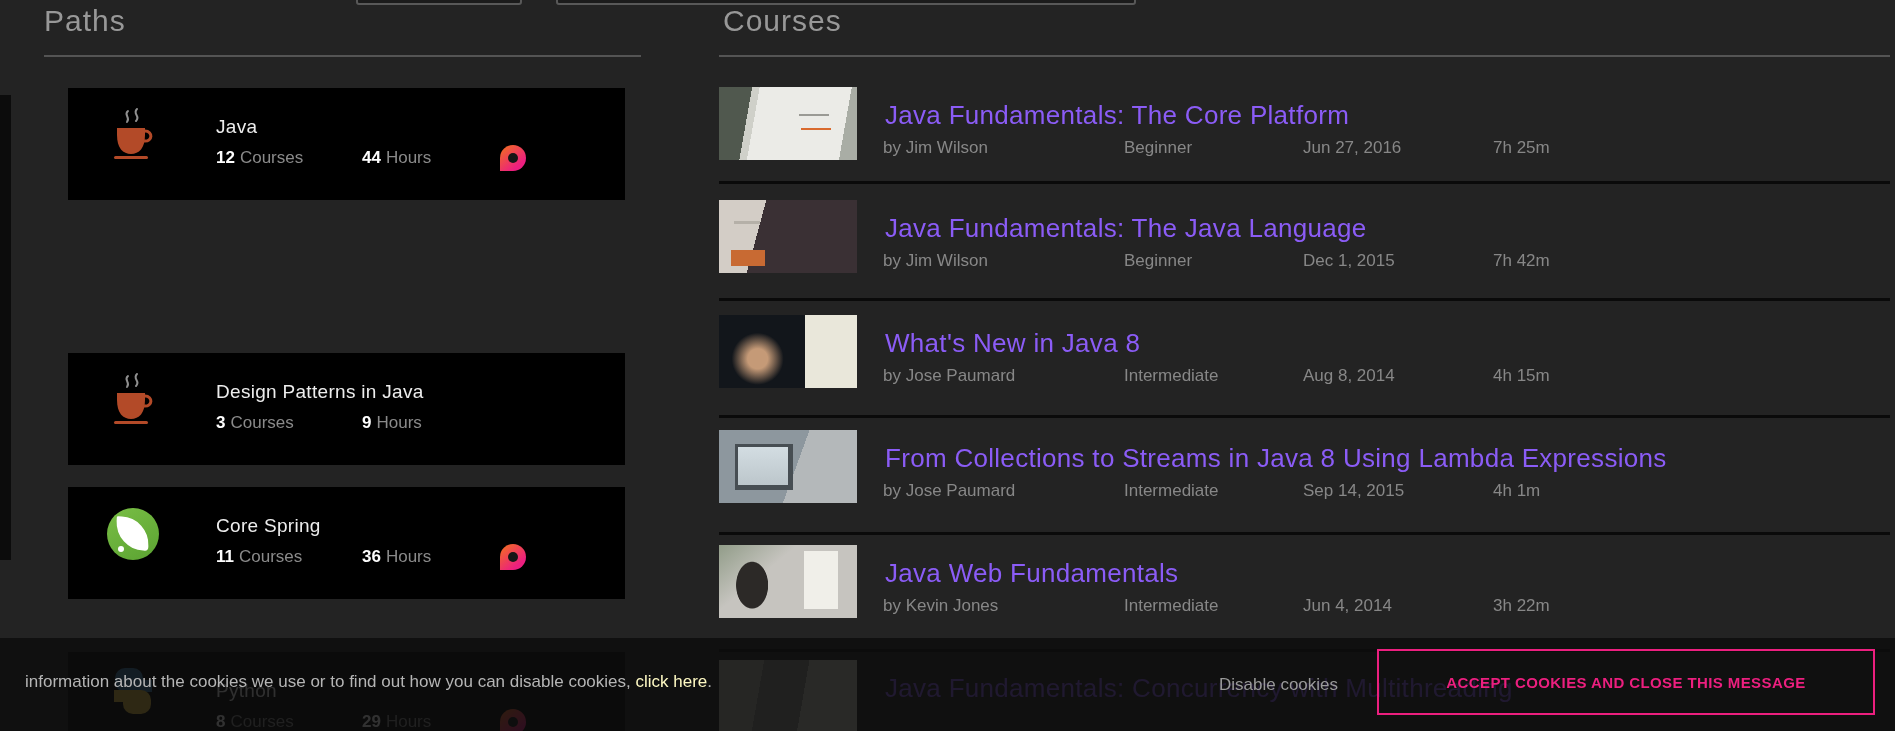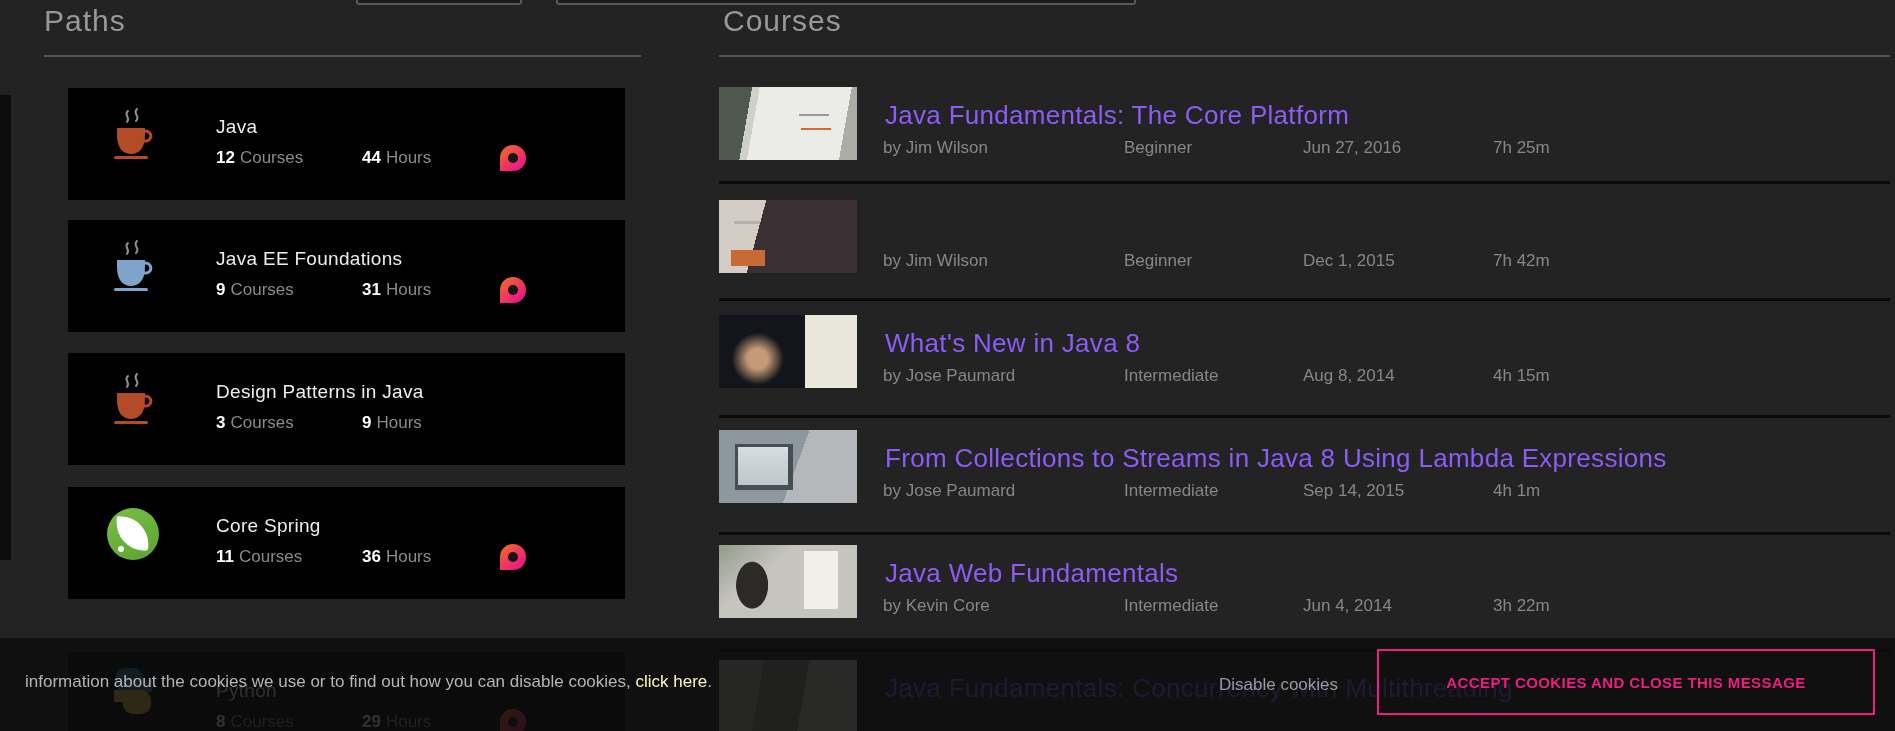--- a/index.html
+++ b/index.html
@@ -106,35 +106,20 @@
         <path class="cup-red-s" d="M36 24 C44 24 44 35 35 34" stroke-width="3" fill="none"></path>
         <rect class="cup-red" x="5" y="49" width="34" height="3" rx="1.5"></rect>
       </svg>
     </div>
     <div class="path-title">Java</div>
     <div class="path-stat stat-courses"><span class="num">12</span><span>Courses</span></div>
     <div class="path-stat stat-hours"><span class="num">44</span><span>Hours</span></div>
     <div class="badge"></div>
   </div>
 
-  <div class="path-card" style="top:220px">
-    <div class="path-icon-box">
-      <svg width="48" height="56" viewBox="0 0 48 56">
-        <path class="steam" d="M19 4 c-5 4 3 6 -1 11"></path>
-          <path class="steam" d="M28 2 c-5 5 4 7 -1 12"></path>
-        <path class="cup-blue" d="M8 21 L36 21 L36 28 C36 41 30 47 22 47 C14 47 8 41 8 28 Z"></path>
-        <path class="cup-blue-s" d="M36 24 C44 24 44 35 35 34" stroke-width="3" fill="none"></path>
-        <rect class="cup-blue" x="5" y="49" width="34" height="3" rx="1.5"></rect>
-      </svg>
-    </div>
-    <div class="path-title">Java EE Foundations</div>
-    <div class="path-stat stat-courses"><span class="num">9</span><span>Courses</span></div>
-    <div class="path-stat stat-hours"><span class="num">31</span><span>Hours</span></div>
-    <div class="badge"></div>
-  </div>
 
   <div class="path-card" style="top:353px">
     <div class="path-icon-box">
       <svg width="48" height="56" viewBox="0 0 48 56">
         <path class="steam" d="M19 4 c-5 4 3 6 -1 11"></path>
           <path class="steam" d="M28 2 c-5 5 4 7 -1 12"></path>
         <path class="cup-red" d="M8 21 L36 21 L36 28 C36 41 30 47 22 47 C14 47 8 41 8 28 Z"></path>
         <path class="cup-red-s" d="M36 24 C44 24 44 35 35 34" stroke-width="3" fill="none"></path>
         <rect class="cup-red" x="5" y="49" width="34" height="3" rx="1.5"></rect>
       </svg>
@@ -183,20 +168,21 @@
     <div class="thumb t1"></div>
     <div class="course-title">Java Fundamentals: The Core Platform</div>
     <div class="meta m-author">by Jim Wilson</div>
     <div class="meta m-level">Beginner</div>
     <div class="meta m-date">Jun 27, 2016</div>
     <div class="meta m-duration">7h 25m</div>
   </div>
 
   <div class="course-row" style="top:200px">
     <div class="thumb t2"></div>
+    <div class="course-title">Java Fundamentals: The Java Language</div>
     <div class="meta m-author">by Jim Wilson</div>
     <div class="meta m-level">Beginner</div>
     <div class="meta m-date">Dec 1, 2015</div>
     <div class="meta m-duration">7h 42m</div>
   </div>
 
   <div class="course-row" style="top:315px">
     <div class="thumb t3"></div>
     <div class="course-title">What's New in Java 8</div>
     <div class="meta m-author">by Jose Paumard</div>
@@ -210,21 +196,21 @@
     <div class="course-title">From Collections to Streams in Java 8 Using Lambda Expressions</div>
     <div class="meta m-author">by Jose Paumard</div>
     <div class="meta m-level">Intermediate</div>
     <div class="meta m-date">Sep 14, 2015</div>
     <div class="meta m-duration">4h 1m</div>
   </div>
 
   <div class="course-row" style="top:545px">
     <div class="thumb t5"></div>
     <div class="course-title">Java Web Fundamentals</div>
-    <div class="meta m-author">by Kevin Core</div>
+    <div class="meta m-author">by Kevin Jones</div>
     <div class="meta m-level">Intermediate</div>
     <div class="meta m-date">Jun 4, 2014</div>
     <div class="meta m-duration">3h 22m</div>
   </div>
 
   <div class="course-row" style="top:660px">
     <div class="thumb t6"></div>
     <div class="course-title">Java Fundamentals: Concurrency with Multithreading</div>
   </div>
 

